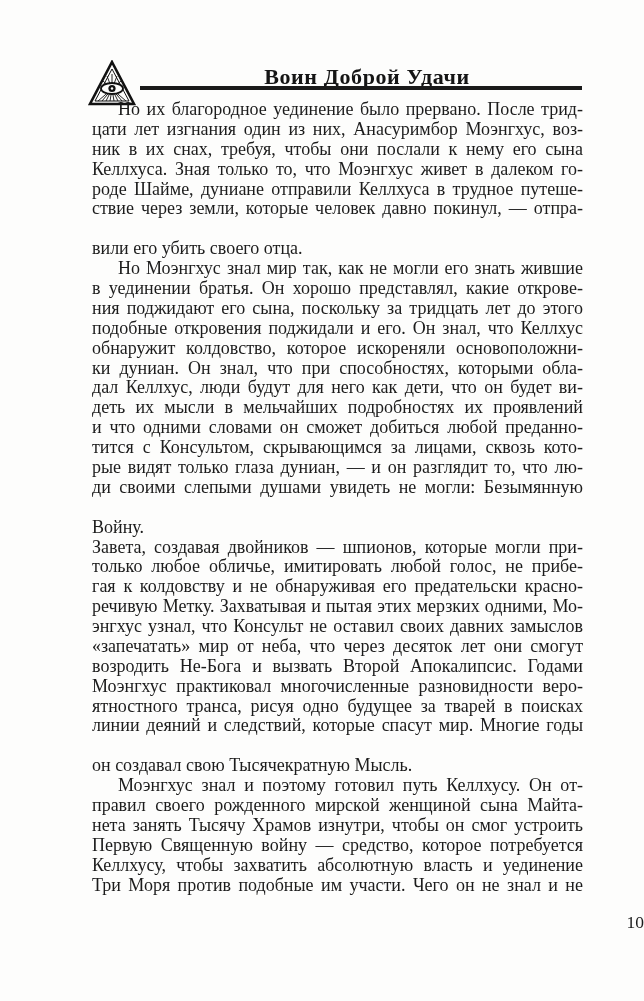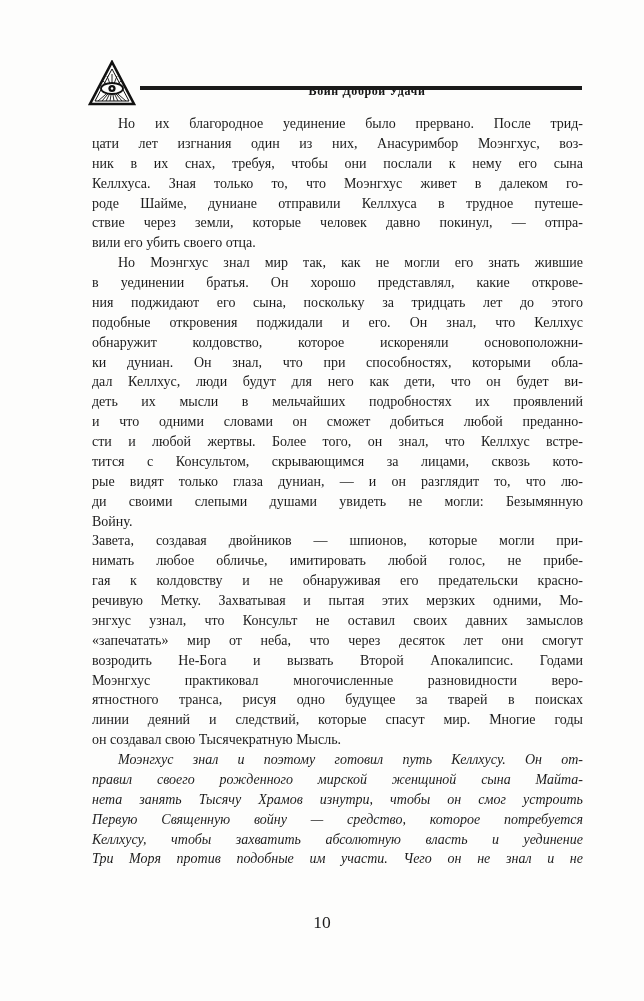--- a/index.html
+++ b/index.html
@@ -5,32 +5,32 @@
     html, body { margin: 0; padding: 0; }
     body {
       width: 644px; height: 1001px; background: #fdfdfc; position: relative; overflow: hidden;
       font-family: "Liberation Serif", "DejaVu Serif", serif; color: #1c1c1c;
     }
     .page { position: absolute; left: 0; top: 0; width: 644px; height: 1001px; }
     .running-head { position: absolute; left: 88px; top: 60px; width: 494px; height: 50px; }
     .eye-icon { position: absolute; left: 0; top: 0; width: 48px; height: 46px; }
     .head-title {
       position: absolute; left: 64px; right: 0; top: 4px; text-align: center;
-      font-size: 12px; font-weight: bold; letter-spacing: 0.6px; color: #151515; margin-top: 20px;
+      font-size: 22px; font-weight: bold; letter-spacing: 0.6px; color: #151515;
     }
     .head-rule { position: absolute; left: 52px; right: 0; top: 26px; height: 4px; background: #1a1a1a; }
     .body-text {
-      position: absolute; left: 92px; top: 114px; width: 491px;
-      font-size: 14px; line-height: 19.87px; text-align: justify; hyphens: manual;
+      position: absolute; left: 92px; top: 100px; width: 491px;
+      font-size: 18px; line-height: 19.87px; text-align: justify; hyphens: manual;
     }
     .body-text p { margin: 0; text-indent: 26px; }
     .line { display: block; text-align: justify; text-align-last: justify; white-space: nowrap; }
-    .line.last { text-align-last: left; }
+    .line.last { text-align-last: left; margin-top: 20px; }
     .page-number {
-      position: absolute; left: 0; width: 644px; top: 912px; text-align: center; font-size: 17.5px;
+      position: absolute; left: 0; width: 644px; top: 912px; text-align: right; font-size: 17.5px;
     }
   </style>
 </head>
 <body>
 
 <div class="page">
 
   <div class="running-head">
     <svg class="eye-icon" viewBox="0 0 48 46">
       <polygon points="24,2 46,44 2,44" fill="none" stroke="#111" stroke-width="2.6"></polygon>
@@ -71,40 +71,39 @@
       <p style="text-indent: 0px;">
         <span class="line" style="text-indent: 26px;">Но Моэнгхус знал мир так, как не могли его знать жившие</span>
         <span class="line">в уединении братья. Он хорошо представлял, какие открове-</span>
         <span class="line">ния поджидают его сына, поскольку за тридцать лет до этого</span>
         <span class="line">подобные откровения поджидали и его. Он знал, что Келлхус</span>
         <span class="line">обнаружит колдовство, которое искореняли основоположни-</span>
         <span class="line">ки дуниан. Он знал, что при способностях, которыми обла-</span>
         <span class="line">дал Келлхус, люди будут для него как дети, что он будет ви-</span>
         <span class="line">деть их мысли в мельчайших подробностях их проявлений</span>
         <span class="line">и что одними словами он сможет добиться любой преданно-</span>
-        <span class="line">сти и любой жертвы. Более того, он знал, что Келлхус встре-</span>
         <span class="line">тится с Консультом, скрывающимся за лицами, сквозь кото-</span>
         <span class="line">рые видят только глаза дуниан, — и он разглядит то, что лю-</span>
         <span class="line">ди своими слепыми душами увидеть не могли: Безымянную</span>
         <span class="line last">Войну.</span>
       </p>
       <p style="text-indent: 0px;">
         <span class="line">Завета, создавая двойников — шпионов, которые могли при-</span>
-        <span class="line">нимать любое обличье, имитировать любой голос, не прибе-</span>
+        <span class="line">только любое обличье, имитировать любой голос, не прибе-</span>
         <span class="line">гая к колдовству и не обнаруживая его предательски красно-</span>
         <span class="line">речивую Метку. Захватывая и пытая этих мерзких одними, Мо-</span>
         <span class="line">энгхус узнал, что Консульт не оставил своих давних замыслов</span>
         <span class="line">«запечатать» мир от неба, что через десяток лет они смогут</span>
         <span class="line">возродить Не-Бога и вызвать Второй Апокалипсис. Годами</span>
         <span class="line">Моэнгхус практиковал многочисленные разновидности веро-</span>
         <span class="line">ятностного транса, рисуя одно будущее за тварей в поисках</span>
         <span class="line">линии деяний и следствий, которые спасут мир. Многие годы</span>
         <span class="line last">он создавал свою Тысячекратную Мысль.</span>
       </p>
-      <p style="text-indent: 0px; font-style: italic;">
+      <p style="text-indent: 0px;">
         <span class="line" style="text-indent: 26px;">Моэнгхус знал и поэтому готовил путь Келлхусу. Он от-</span>
         <span class="line">правил своего рожденного мирской женщиной сына Майта-</span>
         <span class="line">нета занять Тысячу Храмов изнутри, чтобы он смог устроить</span>
         <span class="line">Первую Священную войну — средство, которое потребуется</span>
         <span class="line">Келлхусу, чтобы захватить абсолютную власть и уединение</span>
         <span class="line">Три Моря против подобные им участи. Чего он не знал и не</span>
       </p>
     </div>
 
   <div class="page-number">10</div>

